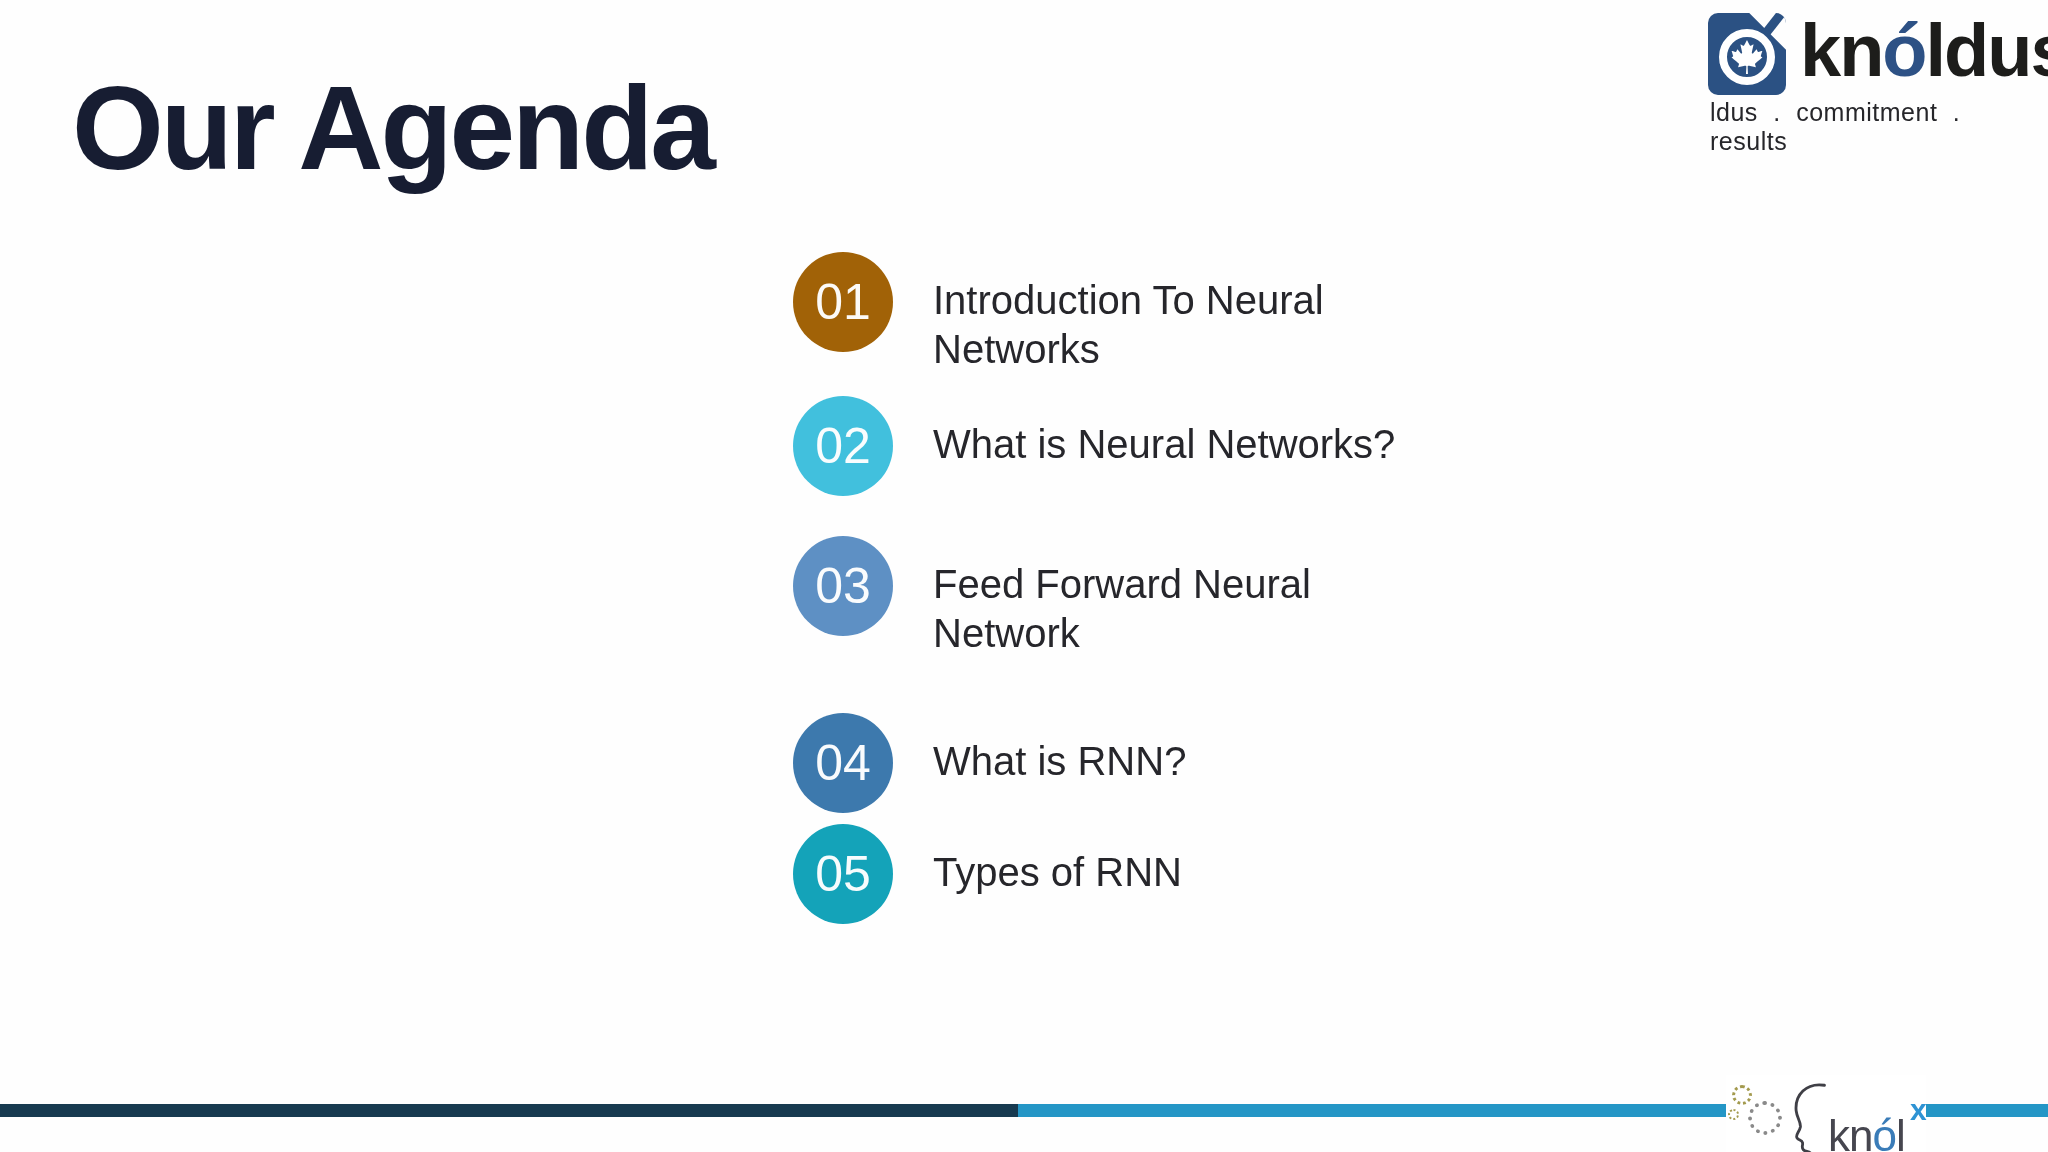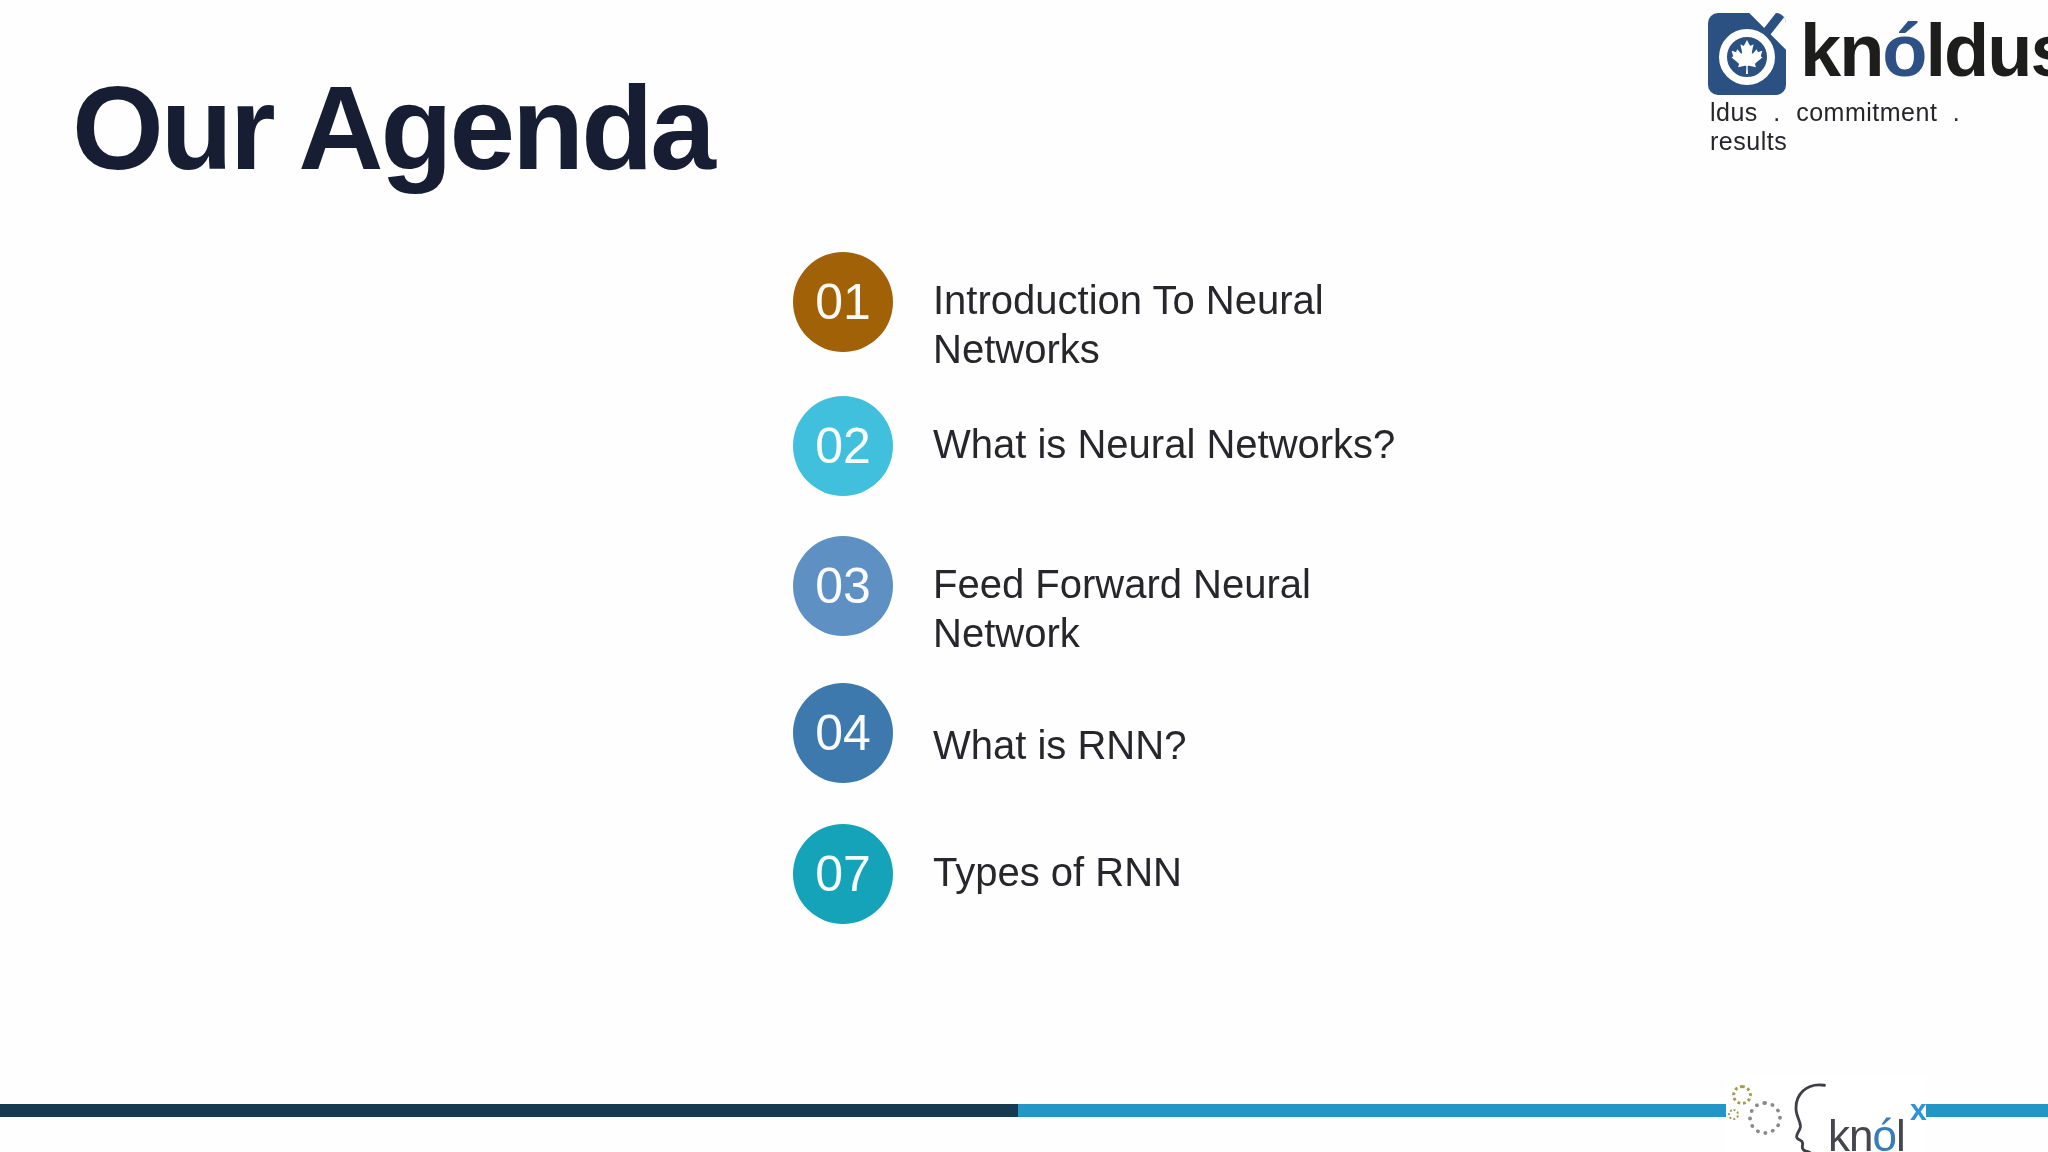--- a/index.html
+++ b/index.html
@@ -43,21 +43,21 @@
     line-height:1.05;
   }
   .brand-word .accent-letter { color:#2d5185; }
   .brand-tagline {
     position:absolute; left:10px; top:88px; width:330px;
     font-size:25px; color:#26262a; word-spacing:8px; letter-spacing:.5px;
   }
 
   
   .agenda-row { position:absolute; left:793px; display:flex; align-items:flex-start; }
-  .r0{top:252px;} .r1{top:396px;} .r2{top:536px;} .r3{top:683px;align-items:center;} .r4{top:824px;}
+  .r0{top:252px;} .r1{top:396px;} .r2{top:536px;} .r3{top:713px;} .r4{top:824px;}
   .agenda-badge {
     width:100px; height:100px; border-radius:50%;
     display:flex; align-items:center; justify-content:center;
     color:rgba(255,255,255,.97); font-size:50px; font-weight:300;
     flex:0 0 100px;
   }
   .agenda-label {
     margin-left:40px; padding-top:24px; max-width:500px;
     font-size:40px; font-weight:300; line-height:49px; color:#26262b;
   }
@@ -115,21 +115,21 @@
 </div>
 <div class="agenda-row r2">
   <div class="agenda-badge" style="background-color: rgb(94, 144, 196);">03</div>
   <div class="agenda-label">Feed Forward Neural Network</div>
 </div>
 <div class="agenda-row r3">
   <div class="agenda-badge" style="background-color: rgb(61, 121, 173);">04</div>
   <div class="agenda-label">What is RNN?</div>
 </div>
 <div class="agenda-row r4">
-  <div class="agenda-badge" style="background-color: rgb(20, 163, 185);">07</div>
+  <div class="agenda-badge" style="background-color: rgb(20, 163, 185);">05</div>
   <div class="agenda-label">Types of RNN</div>
 </div>
 
 <div class="bar bar-dark" style="background-color: rgb(23, 58, 80);"></div>
 <div class="bar bar-light" style="background-color: rgb(36, 150, 198);"></div>
 
 <div class="knolx-box">
   <span class="gear gear-sm"></span>
   <span class="gear gear-xs"></span>
   <span class="gear gear-lg"></span>

